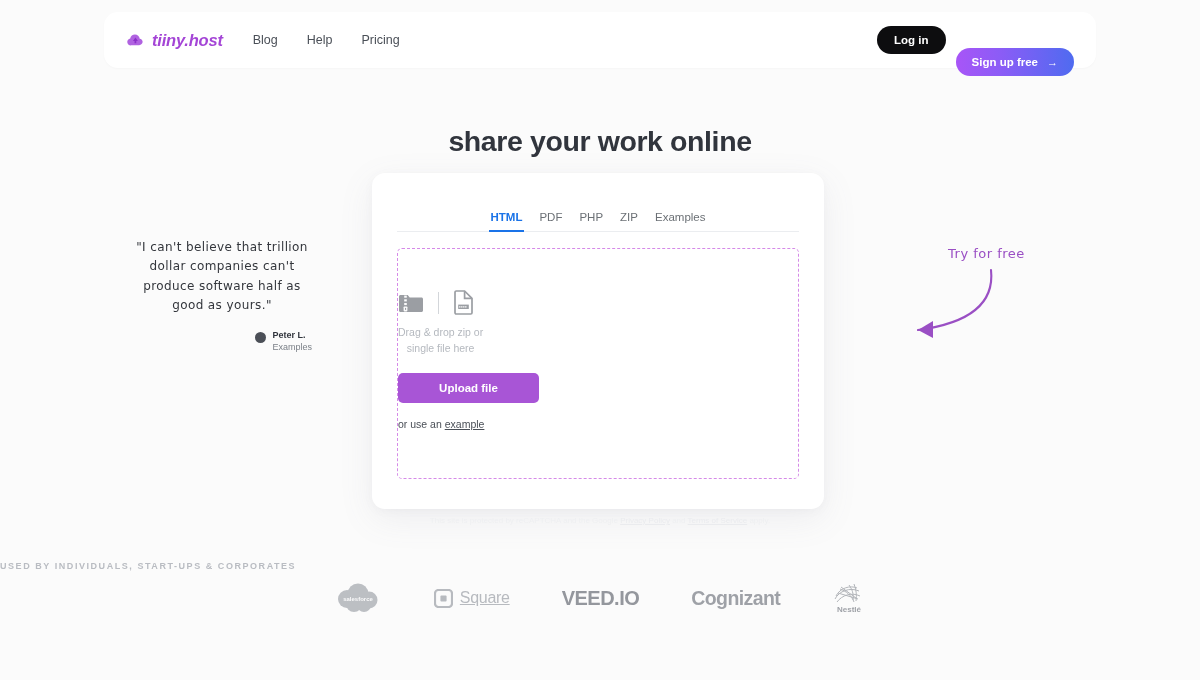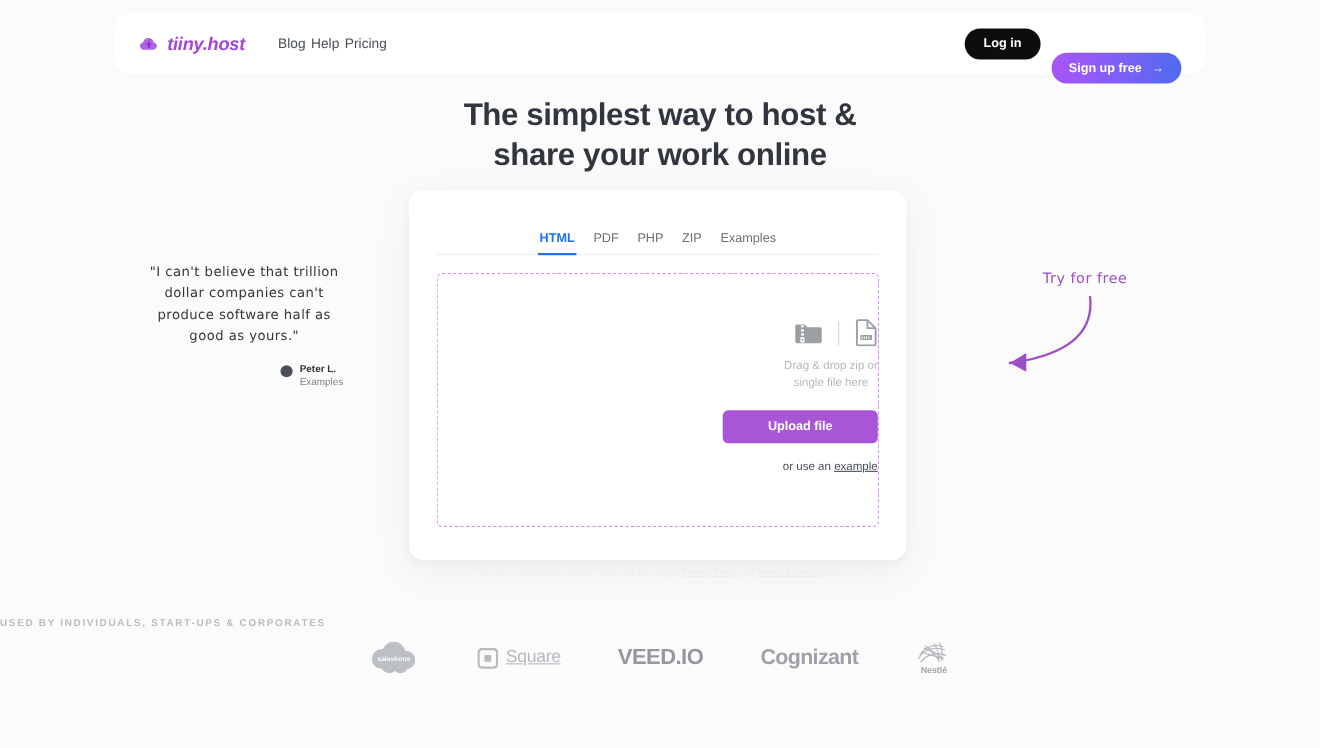--- a/index.html
+++ b/index.html
@@ -20,21 +20,21 @@
     display: flex; align-items: center;
     padding: 0 22px;
     box-shadow: 0 1px 2px rgba(0,0,0,0.025);
   }
   .brand { display: flex; align-items: center; gap: 7px; margin-right: 30px; }
   .brand-logo { width: 19px; height: 19px; display: block; }
   .brand-name {
     font-size: 16.5px; font-weight: bold; font-style: italic;
     color: #a445d6; letter-spacing: -0.2px;
   }
-  .nav { display: flex; align-items: flex-end; gap: 5px; }
+  .nav { display: flex; align-items: flex-end; gap: 29px; }
   .nav-link {
     font-size: 12.5px; color: #4a4f57; text-decoration: none;
     font-weight: 500; cursor: pointer;
   }
   .header-right { margin-left: auto; display: flex; align-items: center; gap: 10px; }
   .btn-login {
     background: #0d0d0f; color: #ffffff;
     font-size: 11.5px; font-weight: bold;
     border: none; border-radius: 20px;
     padding: 8px 17px; cursor: pointer;
@@ -90,21 +90,21 @@
   .tab {
     font-size: 11.5px; color: #6b7075; padding: 4px 2px 7px 2px;
     cursor: pointer; border-bottom: 2.5px solid transparent;
     margin-bottom: -1px;
   }
   .tab.active { color: #1a73e8; font-weight: bold; border-bottom-color: #1a73e8; }
 
   .dropzone {
     margin-top: 16px; height: 231px;
     border: 1.6px dashed #d58ae8; border-radius: 5px;
-    display: flex; flex-direction: column; align-items: flex-end;
+    display: flex; flex-direction: column; align-items: flex-start;
     justify-content: flex-start; padding-top: 41px;
   }
   .dz-icons { display: flex; align-items: center; gap: 14px; }
   .dz-divider { width: 1px; height: 22px; background: #d3d6da; }
   .dz-text {
     margin-top: 10px; text-align: center;
     font-size: 10.5px; color: #b5b9bf; line-height: 1.5;
   }
   .btn-upload {
     margin-top: 16px; width: 141px; height: 30px;
@@ -186,21 +186,21 @@
       <button class="btn-login">Log in</button>
       <button class="btn-signup">
         <span>Sign up free</span>
         <span class="arrow-right">→</span>
       </button>
     </div>
   </div>
 
   <div class="hero">
     <h1>
-      <span>The simplest way to host &amp;</span><br>
+      <br>
       <span>share your work online</span>
     </h1>
   </div>
 
   <div class="card">
 
 
     <div class="tabs">
       <div class="tab active">HTML</div>
       <div class="tab">PDF</div>

